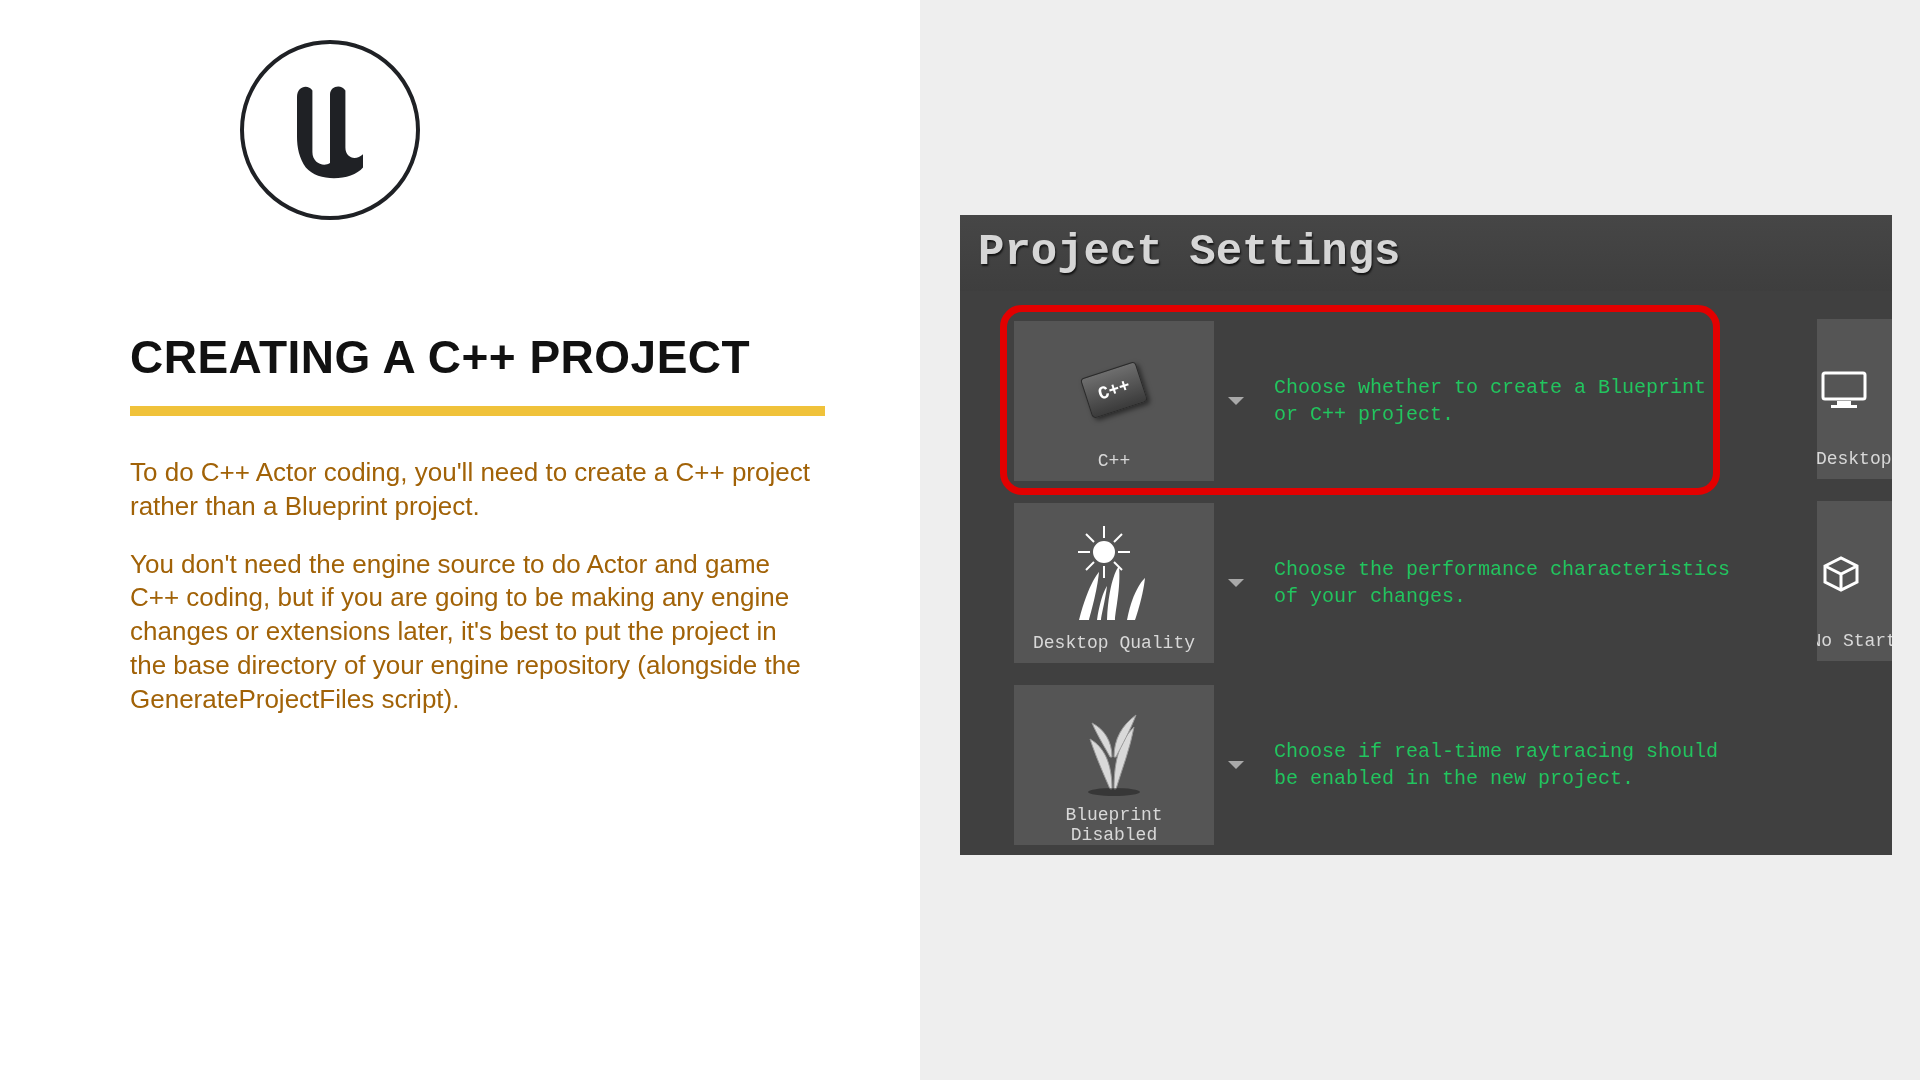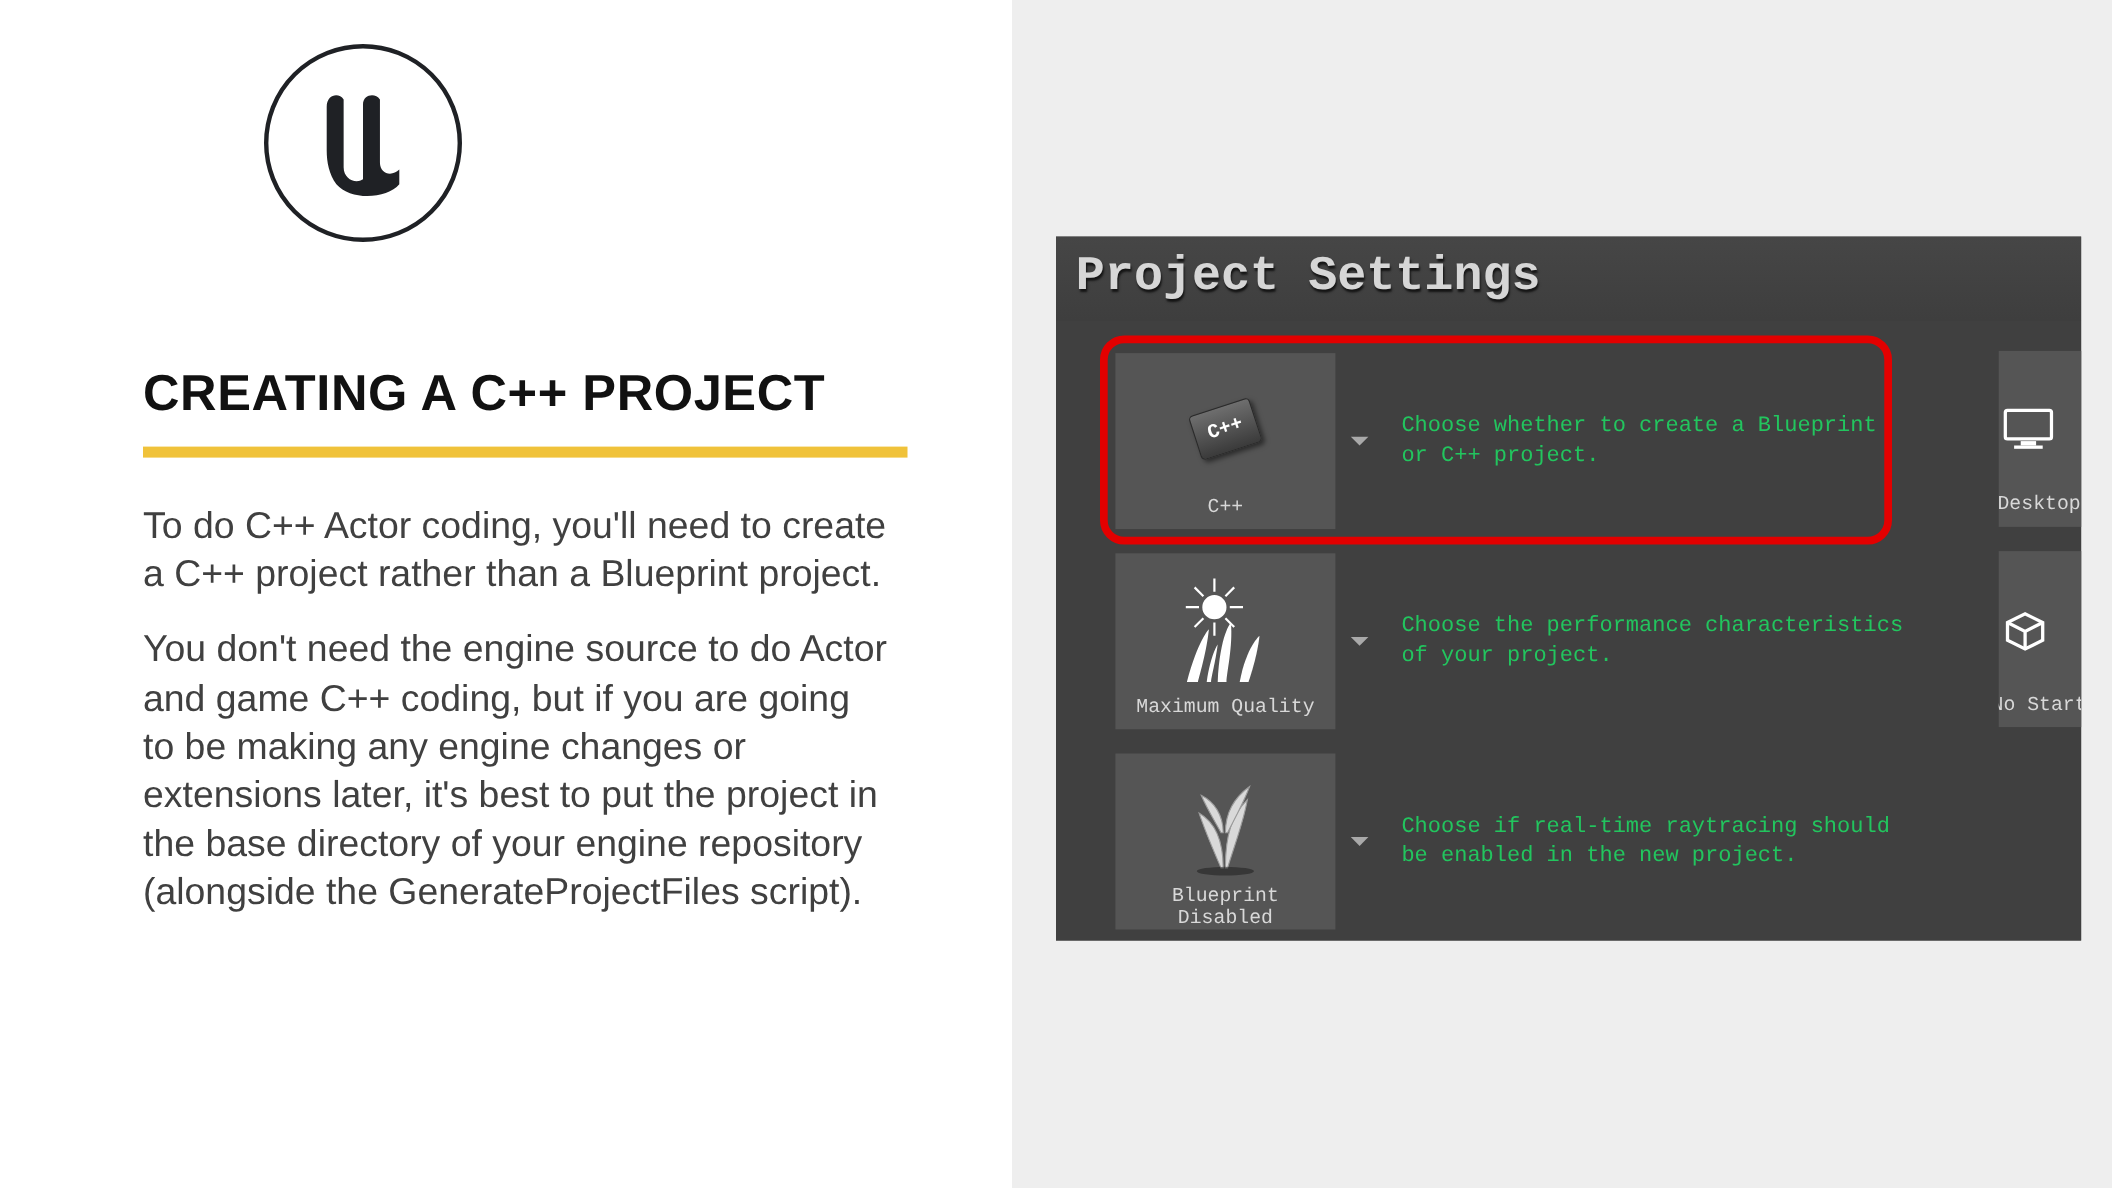--- a/index.html
+++ b/index.html
@@ -44,23 +44,23 @@
     color: #111;
   }
   .underline {
     height: 10px;
     background: #f0c23a;
     margin-top: 22px;
     margin-bottom: 40px;
     width: 695px;
   }
   .para {
-    font-size: 34px;
+    font-size: 26px;
     line-height: 1.3;
-    color: #404040;
+    color: #a16207;
     margin-bottom: 24px;
     max-width: 680px;
   }
 
   
   .ue-panel {
     position: absolute;
     left: 40px;
     top: 215px;
     width: 932px;
@@ -233,24 +233,24 @@
                   <line x1="65" y1="20" x2="73" y2="12"></line>
                 </g>
                 <g fill="#fff">
                   <path d="M30 98 C40 60 50 50 50 50 C48 70 42 90 40 98 Z"></path>
                   <path d="M58 98 C60 55 70 44 70 44 C72 66 66 90 66 98 Z"></path>
                   <path d="M78 98 C84 66 96 56 96 56 C94 74 88 92 86 98 Z"></path>
                   <path d="M48 98 C52 72 58 64 58 64 C56 80 52 94 52 98 Z"></path>
                 </g>
               </svg>
             </div>
-            <div class="thumb-label">Maximum Quality</div>
+            <div class="thumb-label">Desktop Quality</div>
           </div>
           <div class="chev"></div>
-          <div class="desc">Choose the performance characteristics of your project.</div>
+          <div class="desc">Choose the performance characteristics of your changes.</div>
         </div>
 
         <div class="row">
           <div class="thumb">
             <div class="thumb-icon leaf">
               <svg viewBox="0 0 100 100">
                 <g fill="#d9d9d9" stroke="#9a9a9a" stroke-width="1">
                   <path d="M50 90 C50 60 56 42 70 28 C66 50 58 70 52 90 Z"></path>
                   <path d="M48 90 C48 64 40 48 26 40 C32 58 40 76 46 90 Z"></path>
                   <path d="M50 58 C50 40 58 26 72 16 C66 32 58 46 52 58 Z"></path>

